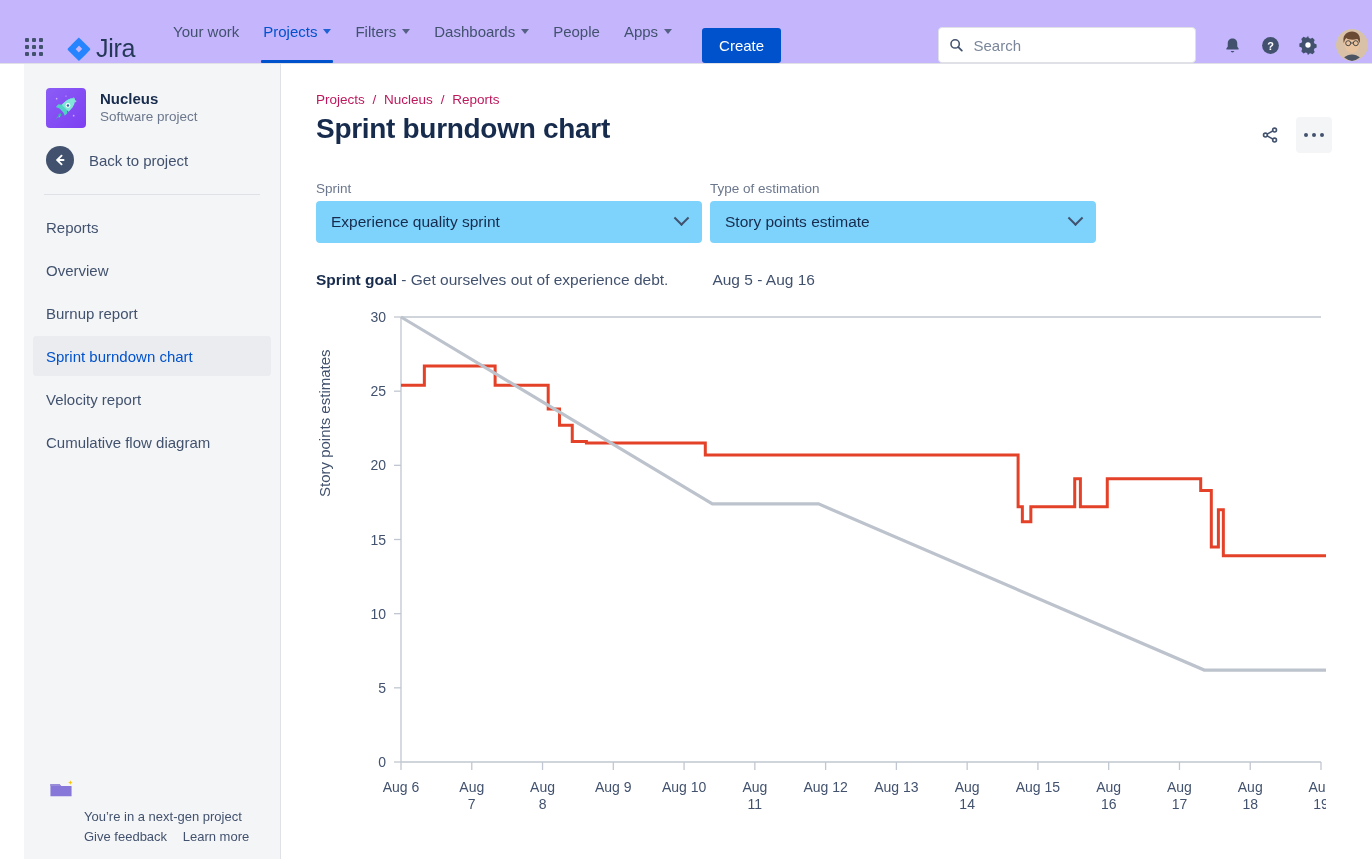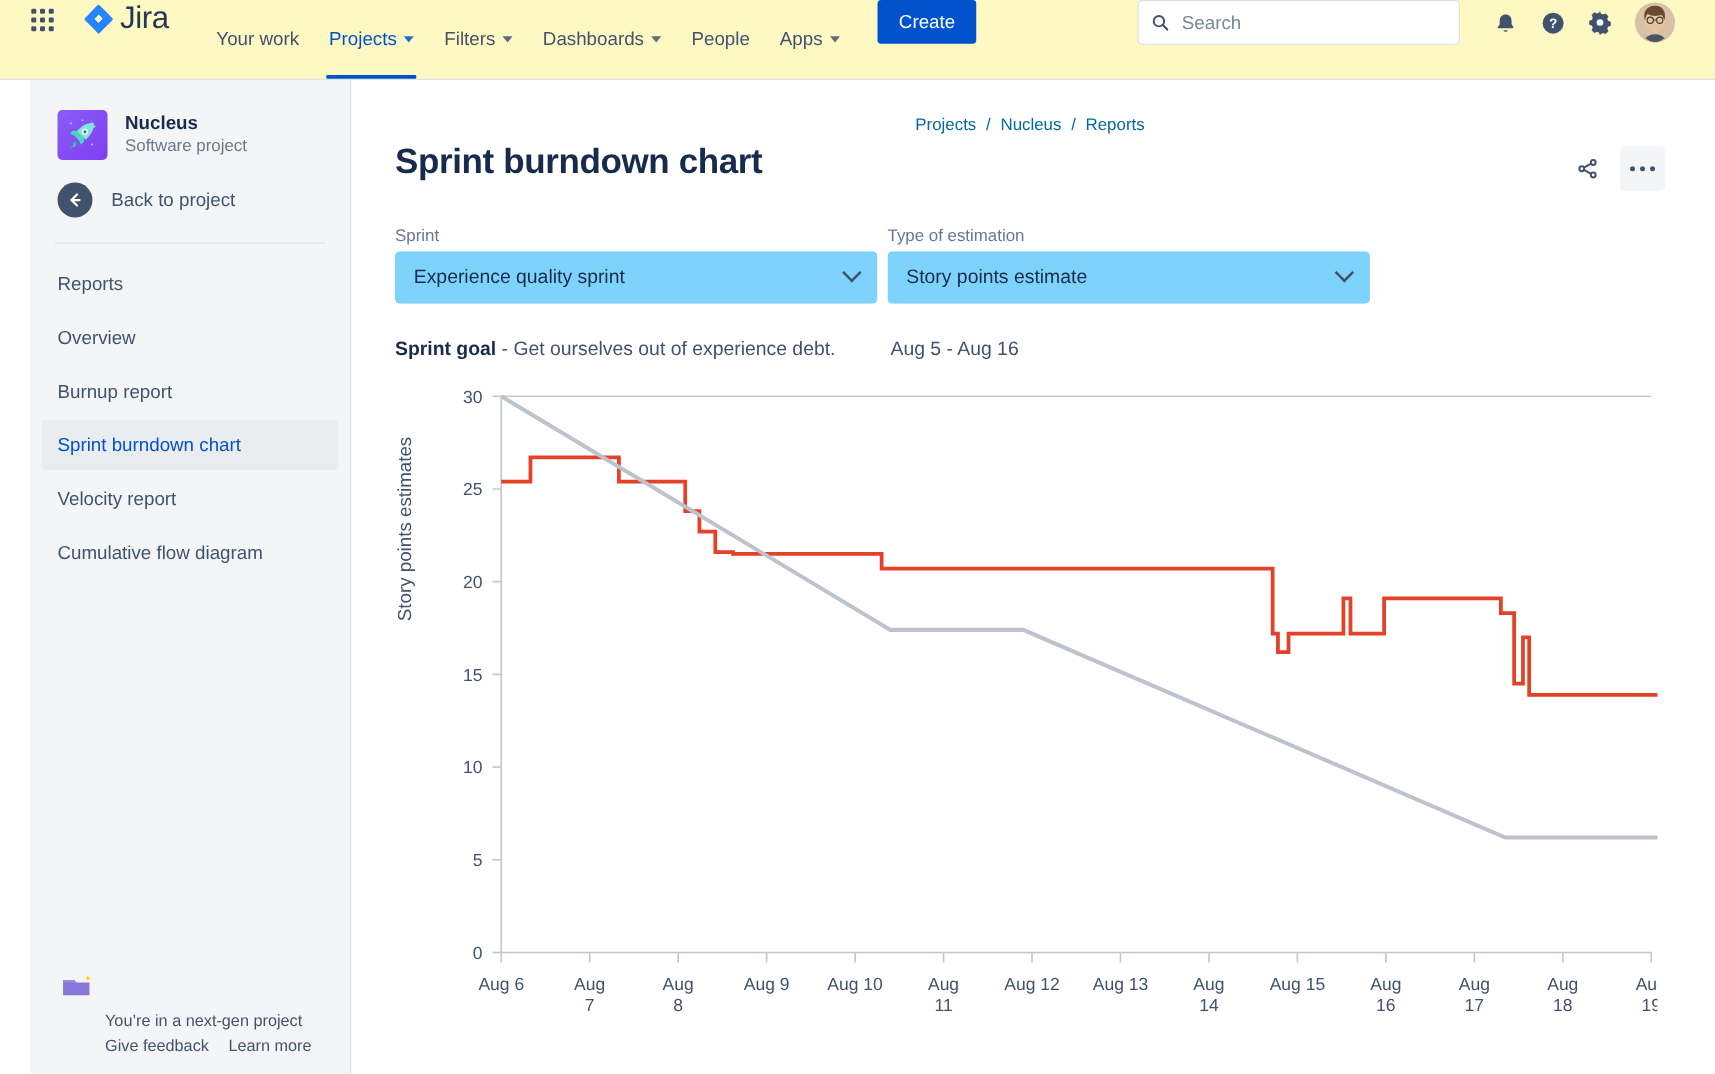--- a/index.html
+++ b/index.html
@@ -9,25 +9,25 @@
     width: 1372px; height: 859px;
     overflow: hidden;
     background: #ffffff;
     font-family: "Liberation Sans", sans-serif;
     color: #172B4D;
   }
 
   
   .topnav {
     height: 64px;
-    background: #fef9c3;
+    background: #c4b5fd;
     border-bottom: 1px solid #DFE1E6;
     display: flex;
-    align-items: flex-start;
-    padding: 0 32px 0 18px;
+    align-items: flex-end;
+    padding: 0 4px 0 18px;
     position: relative;
     z-index: 5;
   }
   .app-switcher {
     width: 32px; height: 32px;
     display: flex; align-items: center; justify-content: center;
     border-radius: 3px;
     cursor: pointer;
   }
   .grid9 {
@@ -201,21 +201,21 @@
   .sb-footer .flinks { font-size: 13px; color: #42526E; }
   .sb-footer .flinks span { cursor: pointer; margin-right: 12px; }
 
   
   .main {
     flex: 1;
     padding: 28px 40px 0 35px;
     position: relative;
     overflow: hidden;
   }
-  .breadcrumb { font-size: 13.5px; color: #0369a1; margin-bottom: 6px; text-align: center; }
+  .breadcrumb { font-size: 13.5px; color: #be185d; margin-bottom: 6px; }
   .breadcrumb span { cursor: pointer; }
   .breadcrumb .sep { margin: 0 4px; cursor: default; }
 
   .title-row { display: flex; align-items: flex-start; }
   .page-title {
     font-size: 28px;
     font-weight: bold;
     color: #172B4D;
     letter-spacing: -0.3px;
     margin: 0;

